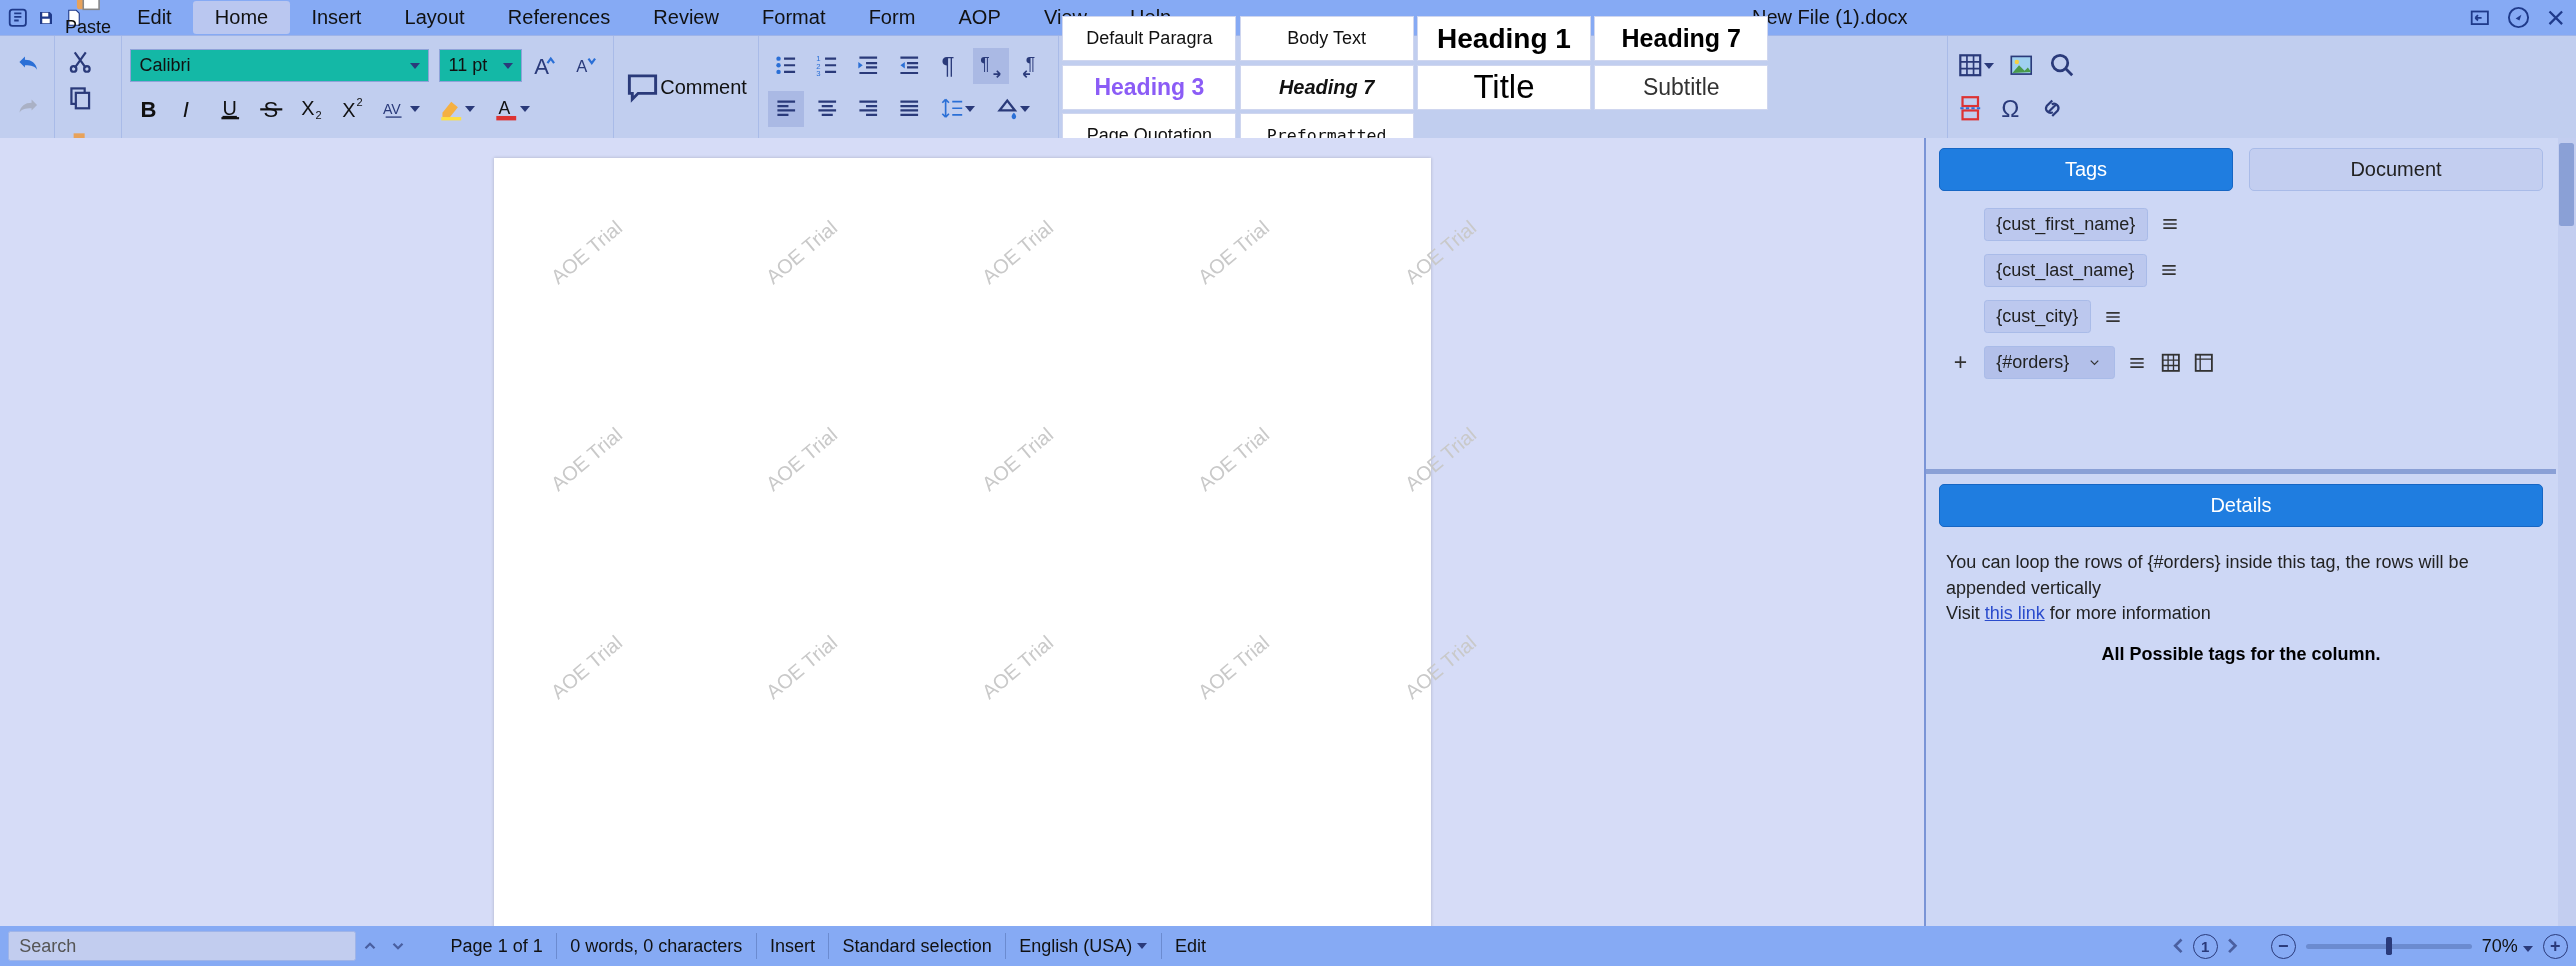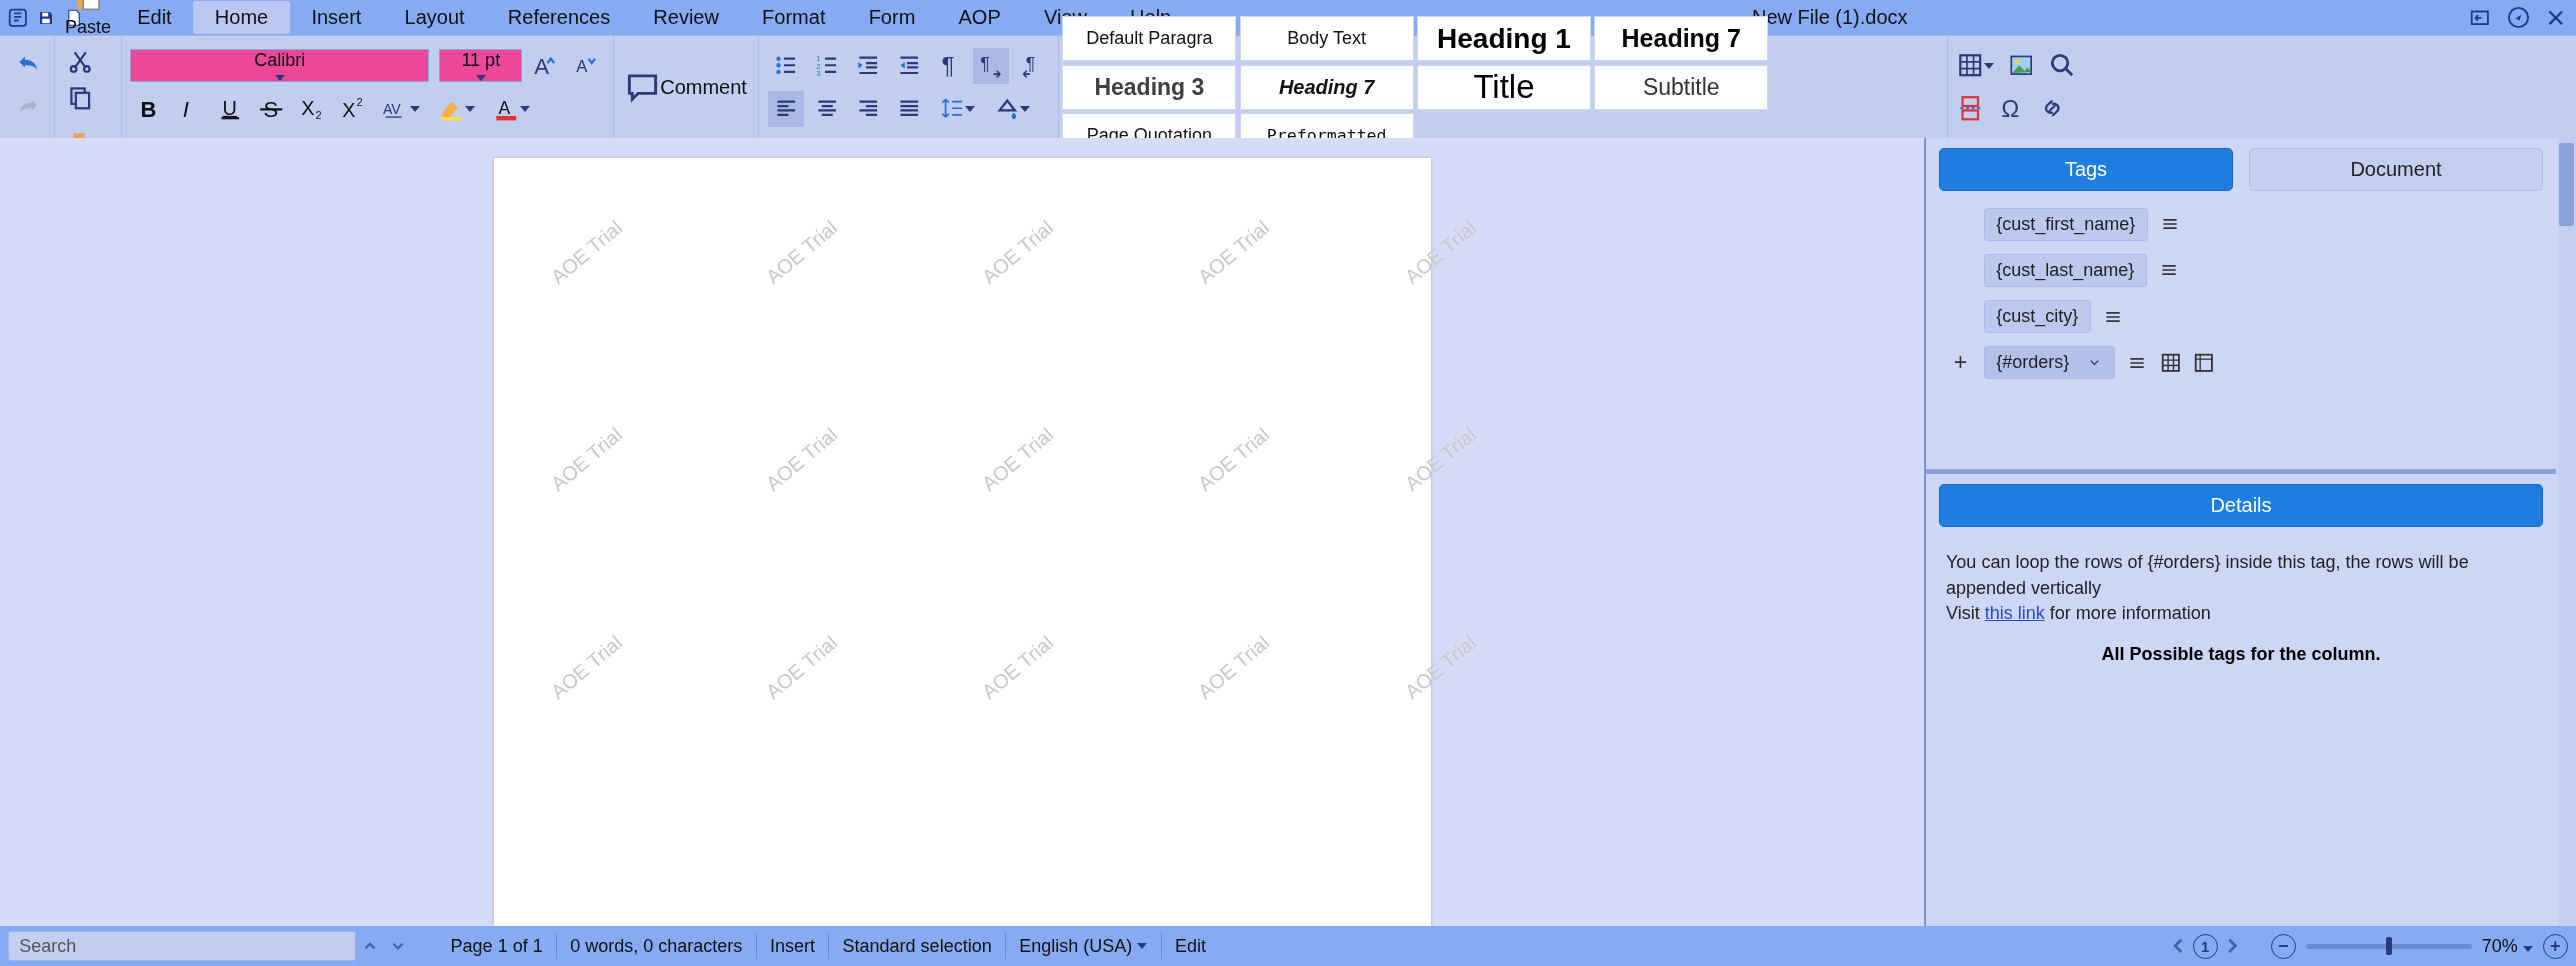--- a/index.html
+++ b/index.html
@@ -19,30 +19,30 @@
   
   .ribbon { height: 103px; background:#c1ceef; border-top:0.8px solid #9fb4e8; display:flex; align-items:stretch; padding:0 6.6px; }
   .ribbon .grp { display:flex; flex-direction:column; justify-content:center; padding:0 3.3px; border-right:0.8px solid #a9bbe8; }
   .ribbon .grp:last-child { border-right:none; }
   .rrow { display:flex; align-items:center; gap:5px; height:43px; }
   .icon-btn { width:36px; height:36px; display:flex; align-items:center; justify-content:center; color:#2a3a7a; }
   .icon-btn svg { width:26.5px; height:26.5px; }
   .big-btn { display:flex; flex-direction:column; align-items:center; justify-content:center; padding:0 6.6px; }
   .big-btn .lbl { font-size:18px; color:#111; margin-top:1.7px; }
   
-  .font-combo { height:33px; background:#ec4899; border:0.8px solid #8fa2d8; display:flex; align-items:center; padding:0 8.3px; font-size:18px; color:#111;flex-direction:column; }
+  .font-combo { height:33px; background:#14b8a6; border:0.8px solid #8fa2d8; display:flex; align-items:center; padding:0 8.3px; font-size:18px; color:#111; }
   .font-name { width:299px; justify-content:space-between; }
   .font-size { width:83px; justify-content:space-between; margin-left:5px; }
   .drop { color:#2a3a7a; }
   
   .styles { display:flex; flex-wrap:wrap; gap:3.3px; width:881px; align-content:center; padding:3.3px 0; }
   .style-tile { width:174px; height:45px; background:#fff; border:0.8px solid #cfd6ef; display:flex; align-items:center; justify-content:center; font-size:18px; color:#111; overflow:hidden; white-space:nowrap; }
   .style-tile.heading1 { font-size:28px; font-weight:bold; color:#000; }
   .style-tile.heading2 { font-size:25px; font-weight:bold; color:#000; }
-  .style-tile.heading3 { font-size:23px; font-weight:bold; color:#404040; }
+  .style-tile.heading3 { font-size:23px; font-weight:bold; color:#8b5cf6; }
   .style-tile.title { font-size:33px; font-weight:400; color:#000;text-align:center; }
   .style-tile.subtitle { font-size:23px; color:#333; }
   .style-tile.heading4 { font-style:italic; font-weight:bold; font-size:20px; }
   .style-tile.pre { font-family:monospace; font-size:16.6px; }
   
   .comment-btn { display:flex; flex-direction:row; align-items:center; justify-content:center; padding:0 8.3px; }
   .comment-btn .lbl { font-size:20px; color:#111; }
   
   
   .workspace { display:flex; height:calc(966px - 35px - 103px - 40px); }

